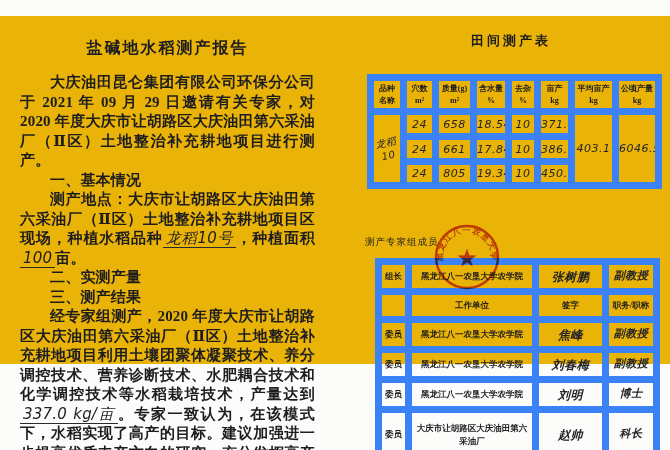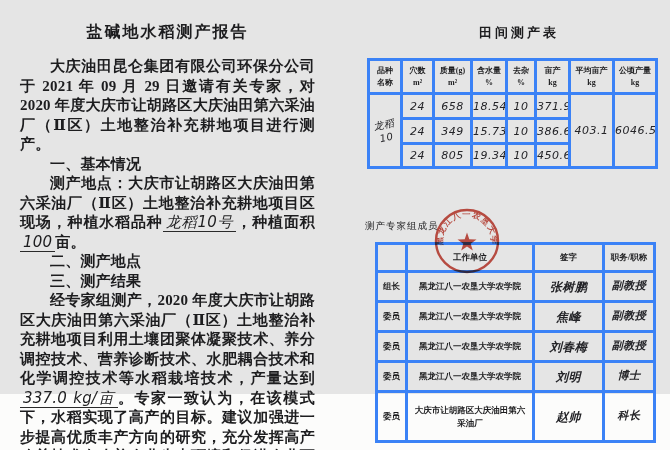--- a/index.html
+++ b/index.html
@@ -2,21 +2,21 @@
 <html><head>
 <meta charset="utf-8">
 <style>
   html,body{margin:0;padding:0;}
   body{
     width:670px;height:450px;overflow:hidden;position:relative;
     background:#fcfcfb;
     font-family:"Liberation Serif","DejaVu Serif",serif;
     color:#1d1d1f;
   }
-  .page{position:absolute;top:0;height:394px;background:#e5e5e5;}
+  .page{position:absolute;top:16px;height:348px;background:#eab308;}
   #left-page{left:0;width:335px;padding:0;}
   #right-page{left:335px;width:335px;}
 
   
   .report-inner{padding:22px 20px 0 20px;}
   .report-title{
     text-align:center;font-size:16px;font-weight:700;letter-spacing:2px;
     margin:0 0 14px 0;
   }
   .report-inner p{
@@ -25,24 +25,24 @@
   }
   .report-inner p.sec-head{font-weight:700;}
   .fill-in{
     font-family:"DejaVu Sans",sans-serif;font-style:italic;font-weight:500;
     border-bottom:1px solid #2a2a2a;padding:0 3px;white-space:nowrap;margin-top:48px;
   }
 
   
   .table-title{
     position:absolute;left:32px;width:288px;text-align:center;top:16px;
-    font-size:13px;font-weight:700;letter-spacing:3px;margin:8px;
+    font-size:13px;font-weight:700;letter-spacing:3px;margin:0;
   }
   table{border-collapse:collapse;table-layout:fixed;}
-  td,th{border:3px solid #3b82f6;text-align:center;vertical-align:middle;padding:0;overflow:hidden;}
+  td,th{border:7px solid #3b82f6;text-align:center;vertical-align:middle;padding:0;overflow:hidden;}
 
   #field-table{position:absolute;left:32px;top:58px;width:288px;}
   #field-table th{font-size:8px;font-weight:700;line-height:1.45;font-family:"Liberation Serif",serif;}
   #field-table td{font-size:11px;}
   .hw{
     font-family:"DejaVu Sans",sans-serif;font-style:italic;font-weight:500;
     color:#242428;letter-spacing:.5px;
   }
   .variety-hw{display:inline-block;transform:rotate(-12deg);font-size:10px;}
 
@@ -68,21 +68,21 @@
   <div class="report-inner">
     <h1 class="report-title">盐碱地水稻测产报告</h1>
 
     <p>大庆油田昆仑集团有限公司环保分公司于 2021 年 09 月 29 日邀请有关专家，对 2020 年度大庆市让胡路区大庆油田第六采油厂（Ⅱ区）土地整治补充耕地项目进行测产。</p>
 
     <p class="sec-head">一、基本情况</p>
 
     <p><span>测产地点：大庆市让胡路区大庆油田第六采油厂（Ⅱ区）土地整治补充耕地项目区现场，种植水稻品种</span><span class="fill-in">龙稻10号</span><span>，种植面积</span><span class="fill-in">100</span><span>亩。</span></p>
 
 
-    <p class="sec-head">二、测产地点</p>
+    <p class="sec-head">二、实测产量</p>
 
 
 
     <p class="sec-head">三、测产结果</p>
 
     <p><span>经专家组测产，2020 年度大庆市让胡路区大庆油田第六采油厂（Ⅱ区）土地整治补充耕地项目利用土壤团聚体凝聚技术、养分调控技术、营养诊断技术、水肥耦合技术和化学调控技术等水稻栽培技术，产量达到</span><span class="fill-in">337.0 kg/亩</span><span>。专家一致认为，在该模式下，水稻实现了高产的目标。建议加强进一步提高优质丰产方向的研究，充分发挥高产攻关技术在改善农业生态环境和促进农业可持续发展的优势，使该技术能够更好的服务于生产。</span></p>
   </div>
 </div>
 
 <div class="page" id="right-page">
@@ -116,22 +116,22 @@
       <td class="hw">24</td>
       <td class="hw">658</td>
       <td class="hw">18.54</td>
       <td class="hw">10</td>
       <td class="hw">371.9</td>
       <td rowspan="3" class="hw">403.1</td>
       <td rowspan="3" class="hw">6046.5</td>
     </tr>
     <tr style="height:25px;">
       <td class="hw">24</td>
-      <td class="hw">349</td>
-      <td class="hw">15.73</td>
+      <td class="hw">661</td>
+      <td class="hw">17.84</td>
       <td class="hw">10</td>
       <td class="hw">386.6</td>
     </tr>
     <tr style="height:24px;">
       <td class="hw">24</td>
       <td class="hw">805</td>
       <td class="hw">19.34</td>
       <td class="hw">10</td>
       <td class="hw">450.6</td>
     </tr>
@@ -141,31 +141,31 @@
   <p class="experts-label">测产专家组成员</p>
 
   <table id="expert-table">
     <colgroup>
       <col style="width:30px">
         <col style="width:127px">
         <col style="width:70px">
         <col style="width:51px">
     </colgroup>
     <tbody>
-        <tr style="height:28px;">
+        <tr style="height:30px;">
+      <td>组长</td>
+      <td class="org-cell">黑龙江八一农垦大学农学院</td>
+      <td class="hw sig">张树鹏</td>
+      <td class="hw title-hw">副教授</td>
+    </tr>
+    <tr style="height:28px;">
       <td></td>
       <td>工作单位</td>
       <td>签字</td>
       <td>职务/职称</td>
-    </tr>
-    <tr style="height:30px;">
-      <td>组长</td>
-      <td class="org-cell">黑龙江八一农垦大学农学院</td>
-      <td class="hw sig">张树鹏</td>
-      <td class="hw title-hw">副教授</td>
     </tr>
     <tr style="height:30px;">
       <td>委员</td>
       <td class="org-cell">黑龙江八一农垦大学农学院</td>
       <td class="hw sig">焦峰</td>
       <td class="hw title-hw">副教授</td>
     </tr>
     <tr style="height:30px;">
       <td>委员</td>
       <td class="org-cell">黑龙江八一农垦大学农学院</td>

